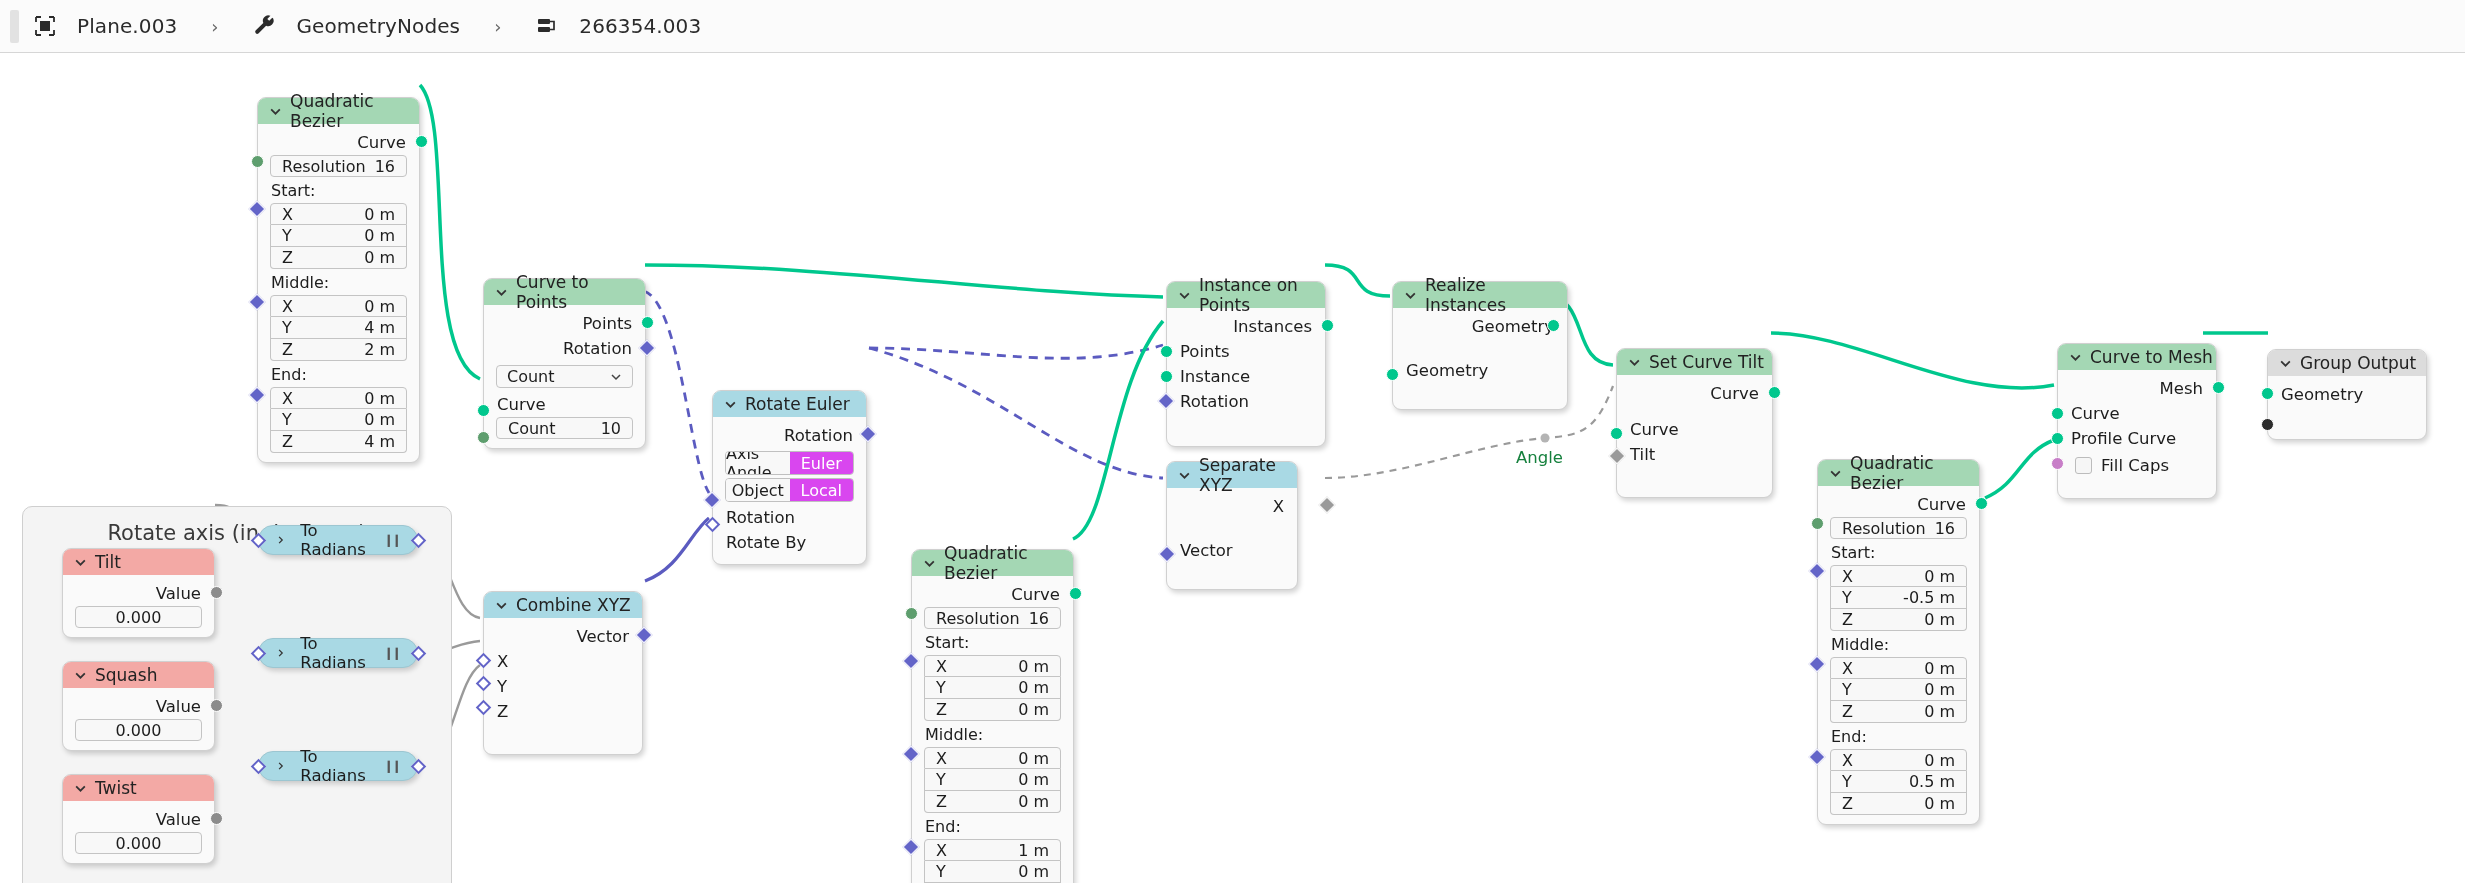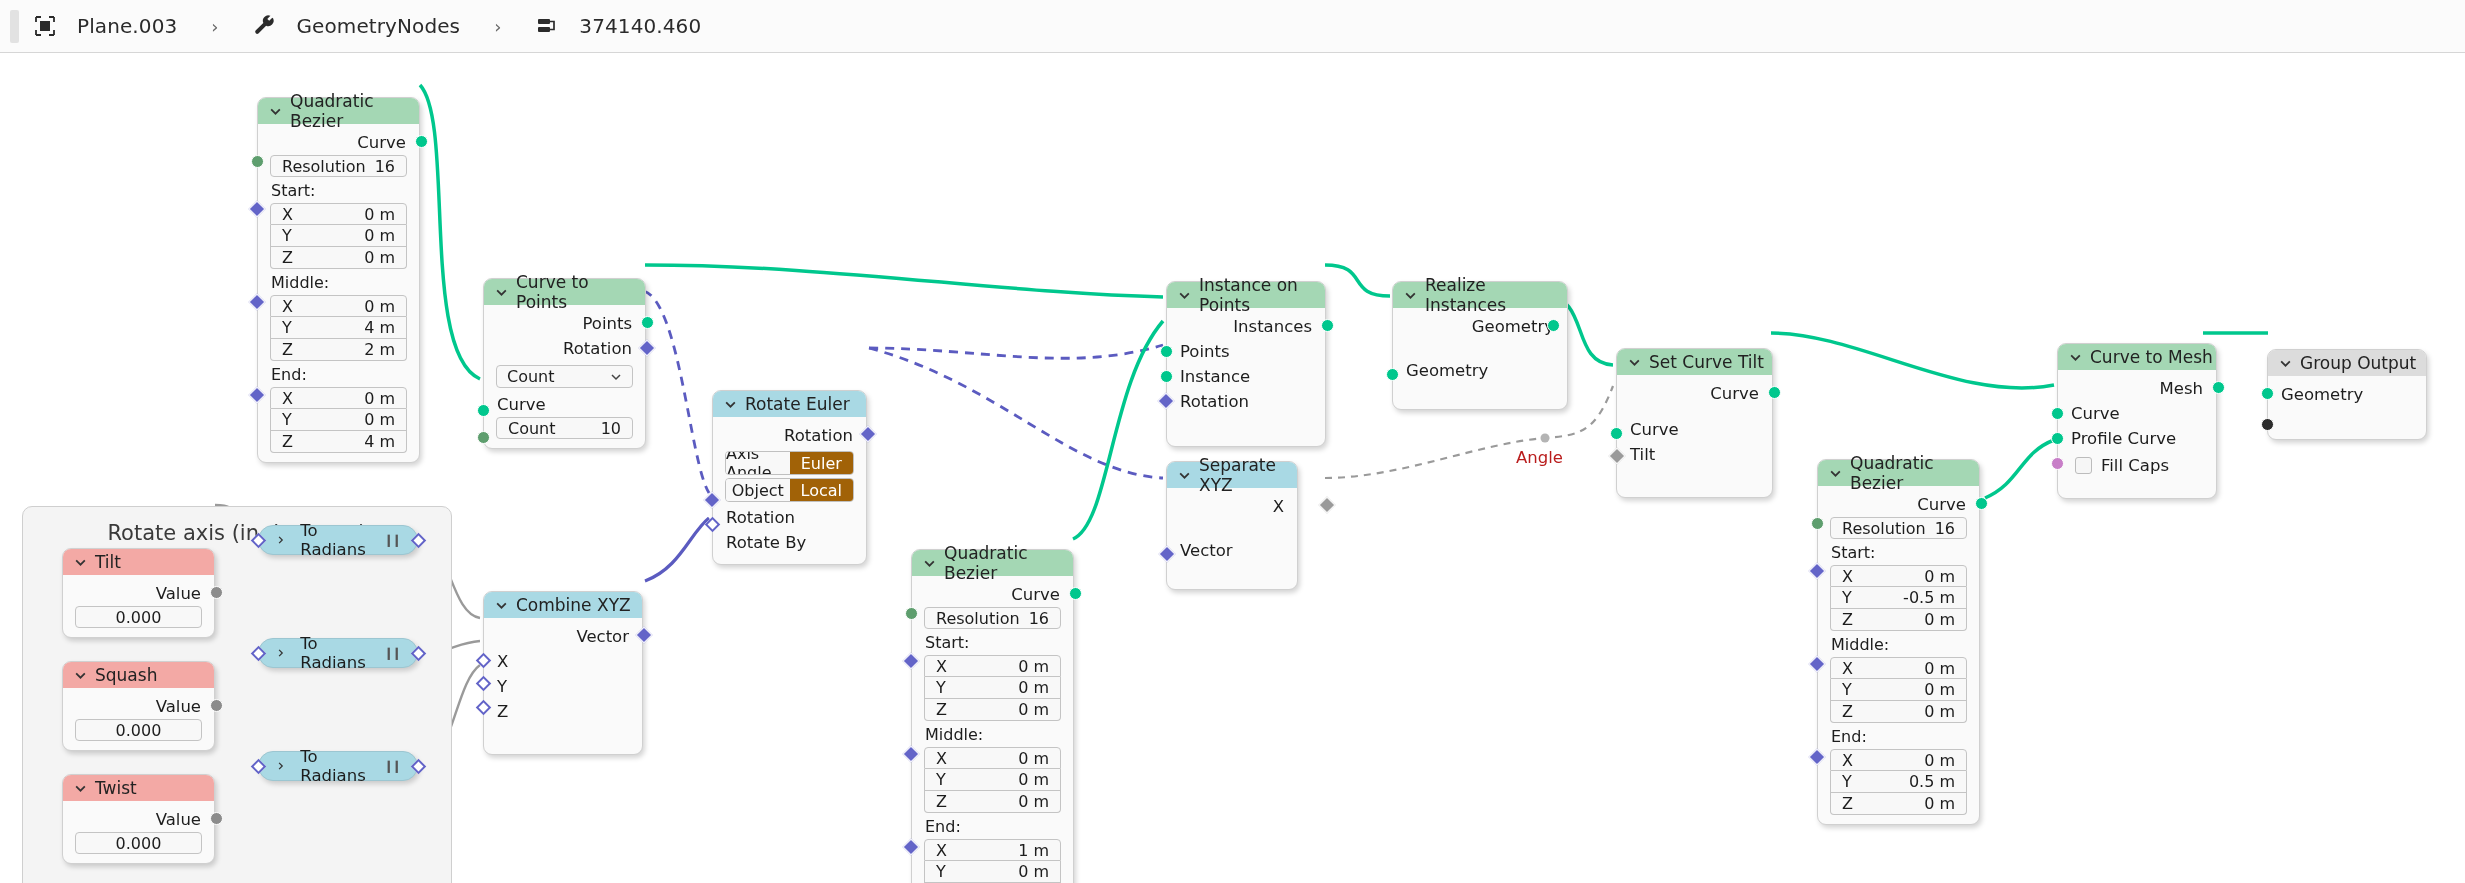--- a/index.html
+++ b/index.html
@@ -58,21 +58,21 @@
 
   .dropdown { margin:4px 12px; height:23px; border:1px solid #c4c4c4;
     background:#f8f8f8; border-radius:4px; display:flex; align-items:center;
     justify-content:space-between; padding:0 10px; font-size:16px; color:#1d1d1d; }
 
   .toggle { margin:3px 12px; height:24px; display:flex; border-radius:4px;
     overflow:hidden; border:1px solid #c0c0c0; }
   .toggle > div { flex:1; display:flex; align-items:center; justify-content:center;
     font-size:16px; }
   .toggle .off { background:#f8f8f8; color:#1d1d1d; }
-  .toggle .on  { background:#a16207; color:#ffffff; }
+  .toggle .on  { background:#d946ef; color:#ffffff; }
 
   .chkrow { display:flex; align-items:center; gap:9px; padding:5px 0 3px 17px;
     font-size:16.5px; color:#1d1d1d; }
   .chkbox { width:17px; height:17px; border:1px solid #bcbcbc; background:#f6f6f6;
     border-radius:3px; }
 
   
   .pill { position:absolute; height:30px; background:#a9d9e4;
     border:1px solid #9cc6d1; border-radius:15px; display:flex;
     align-items:center; padding:0 17px; gap:15px; font-size:16.5px; color:#1d1d1d;
@@ -88,21 +88,21 @@
   .sock.vec  { background:#6364c8; border-radius:0; transform:rotate(45deg);
     width:12px; height:12px; }
   .sock.vecl { background:#ffffff; border:2px solid #6364c8; border-radius:0;
     transform:rotate(45deg); width:11px; height:11px; }
   .sock.grey { background:#8c8c8c; }
   .sock.greyv{ background:#9a9a9a; border-radius:0; transform:rotate(45deg);
     width:12px; height:12px; }
   .sock.dark { background:#2c2c2c; }
   .sock.purple{background:#c87ec8; }
 
-  .wire-label { position:absolute; font-size:16.5px; color:#b91c1c; }
+  .wire-label { position:absolute; font-size:16.5px; color:#15803d; }
 
   
   .vscroll { position:absolute; right:3px; top:58px; width:9px; height:66px;
     background:#c7c7c7; border-radius:5px; }
 </style>
 </head>
 <body>
 
 <div class="topbar">
   <div class="tb-handle"></div>
@@ -127,21 +127,21 @@
 
     <span class="sep">›</span>
 
     <span class="ico">
       <svg viewBox="0 0 24 24" width="24" height="24">
         <rect x="3" y="5" width="12" height="5" rx="1" fill="#2b2b2b"></rect>
         <rect x="3" y="13" width="12" height="5" rx="1" fill="#2b2b2b"></rect>
         <path d="M15 7.5h4v8h-4" stroke="#2b2b2b" stroke-width="1.7" fill="none"></path>
       </svg>
     </span>
-    <span class="crumb-txt">374140.460</span>
+    <span class="crumb-txt">266354.003</span>
   </div>
 </div>
 <div class="vscroll"></div>
 
 <div class="canvas">
 
 <svg class="wires">
 
   <path d="M420,32 C455,70 420,300 480,326" stroke="#00c78d" stroke-width="3.5" fill="none"></path>
 

